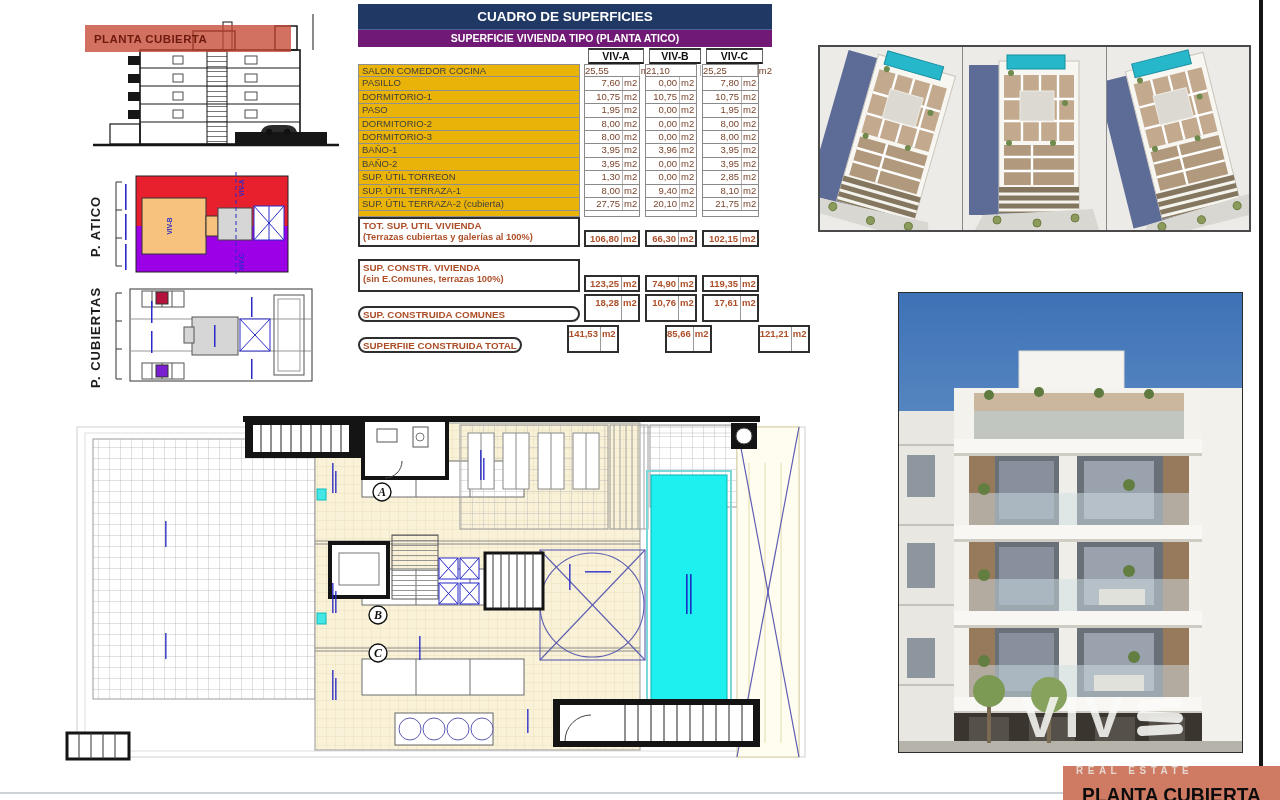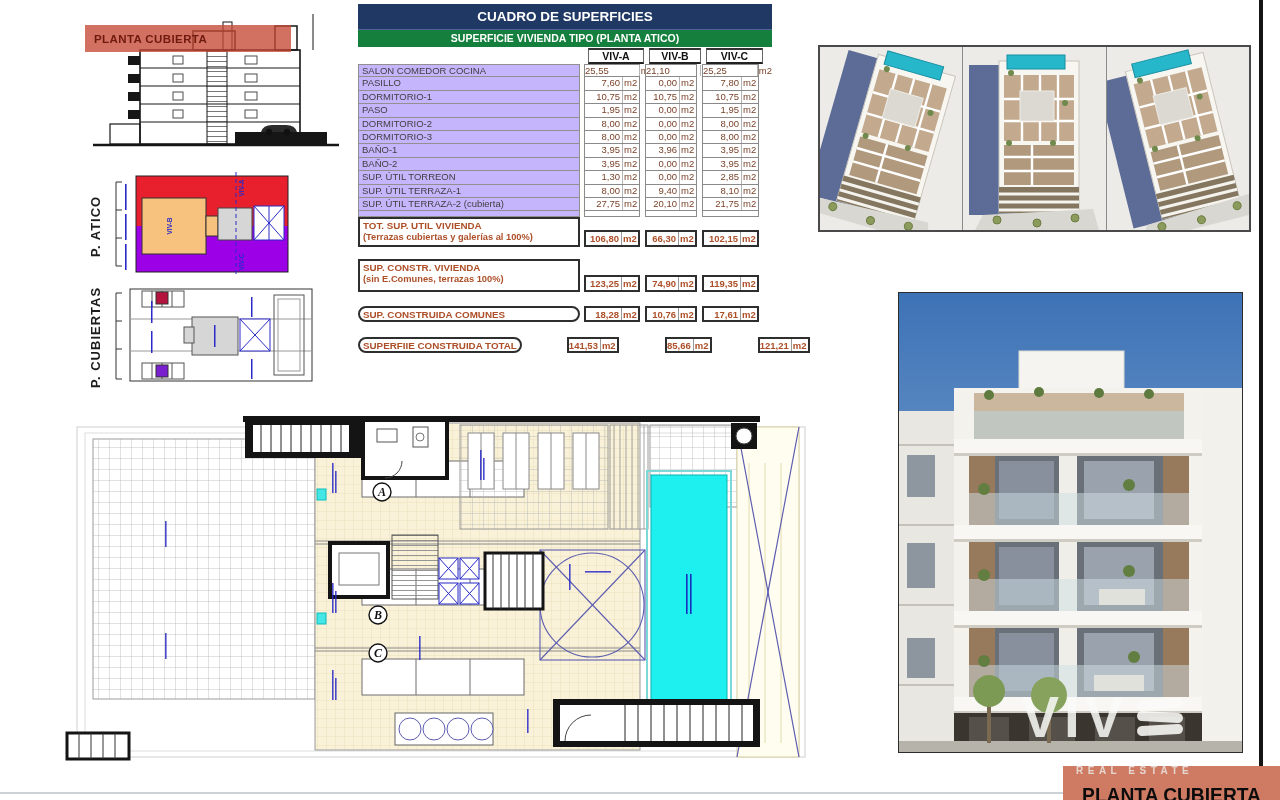--- a/index.html
+++ b/index.html
@@ -16,34 +16,34 @@
   
   #p-atico{left:88px;top:170px;width:214px;height:112px;display:flex;}
   #p-cubiertas{left:88px;top:283px;width:238px;height:108px;display:flex;}
   .vlabel{writing-mode:vertical-rl;transform:rotate(180deg);font-size:13px;font-weight:bold;
           color:#1c1c1c;letter-spacing:1px;text-align:center;width:24px;}
 
   
   #surface-table{left:358px;top:4px;width:414px;}
   .tbl-title{background:#203864;color:#fff;text-align:center;font-weight:bold;
              font-size:13.5px;line-height:25px;height:25px;border-bottom:1px solid #51629b;}
-  .tbl-sub{background:#15803d;color:#fff;text-align:center;font-weight:bold;
+  .tbl-sub{background:#701a75;color:#fff;text-align:center;font-weight:bold;
            font-size:10.5px;line-height:17px;height:17px;}
   .colheads{display:flex;margin-top:1px;}
   .colheads .spacer{width:226px;}
   .th{font-weight:bold;font-size:10.5px;text-align:center;color:#111;box-sizing:border-box;
       border:1px solid #666;border-top:2px solid #333;border-bottom:2px solid #222;
       height:16px;line-height:12px;background:#fff;}
   .c0{width:56px;margin-left:4px;}
   .c1{width:52px;margin-left:5px;}
   .c2{width:57px;margin-left:5px;}
   .trow{display:flex;height:13.4px;}
   .trow.empty{height:6px;}
   .tlabel{width:222px;box-sizing:border-box;border:1px solid #909090;border-top-width:0;
-          font-size:9.5px;color:#3e3e3e;padding:0 3px;line-height:12.5px;background:#c4b5fd;
+          font-size:9.5px;color:#3e3e3e;padding:0 3px;line-height:12.5px;background:#eab308;
           white-space:nowrap;overflow:hidden;}
   .trow:first-child .tlabel{border-top-width:1px;}
   .tval{display:flex;box-sizing:border-box;border:1px solid #8a8a8a;border-top-width:0;
         background:#fff;font-size:9.5px;color:#7a432a;}
   .trow:first-child .tval{border-top-width:1px;gap:28px;}
   .tval .num{flex:1;text-align:right;padding-right:2px;line-height:11.5px;}
   .tval .unit{width:15px;border-left:1px solid #b5b5b5;padding-left:1px;line-height:11.5px;}
   .sblock{display:flex;align-items:flex-end;}
   .slabel{width:222px;box-sizing:border-box;border:2px solid #2e2e2e;align-self:stretch;
           padding:1px 3px;color:#ad4f28;background:#fff;}
@@ -51,21 +51,21 @@
   .sl2{font-size:9.3px;font-weight:bold;line-height:11.5px;white-space:nowrap;}
   .sval{height:17px;box-sizing:border-box;border:2px solid #2e2e2e;font-weight:bold;
         color:#ad4f28;display:flex;font-size:9.5px;background:#fff;}
   .sval .num{flex:1;text-align:right;padding-right:2px;line-height:13px;}
   .sval .unit{width:15px;border-left:1px solid #999;padding-left:1px;line-height:13px;}
   .b0{height:30px;}
   .b1{margin-top:12px;height:33px;}
   .b2{margin-top:14px;height:16px;}
   .b3{margin-top:15px;height:16px;gap:41px;}
   .b2 .slabel,.b3 .slabel{display:flex;border-radius:8px;}
-  .b2 .sval,.b3 .sval{height:16px;}
+  .b2 .sval,.b3 .sval{height:28px;}
 
   
   #renders{left:818px;top:45px;width:433px;height:187px;}
   .panels{display:flex;height:100%;box-sizing:border-box;border:2px solid #4a4a4a;background:#ecebe7;}
   .panel{flex:1;position:relative;overflow:hidden;border-right:1px solid #8a8a8a;}
   .panel:last-child{border-right:none;}
 
   
   #photo{left:898px;top:292px;width:345px;height:461px;box-sizing:border-box;border:1px solid #2c2c2c;}
   .logo{position:absolute;left:122px;top:394px;width:216px;height:60px;display:flex;align-items:center;z-index:4;}

